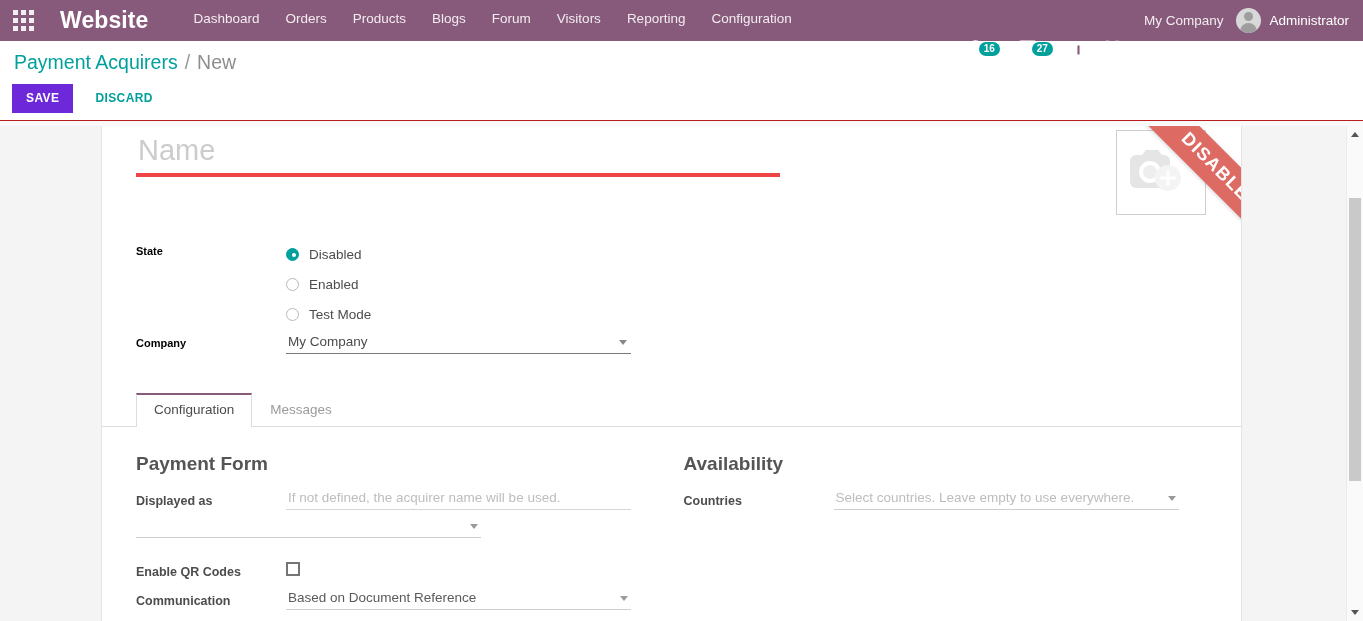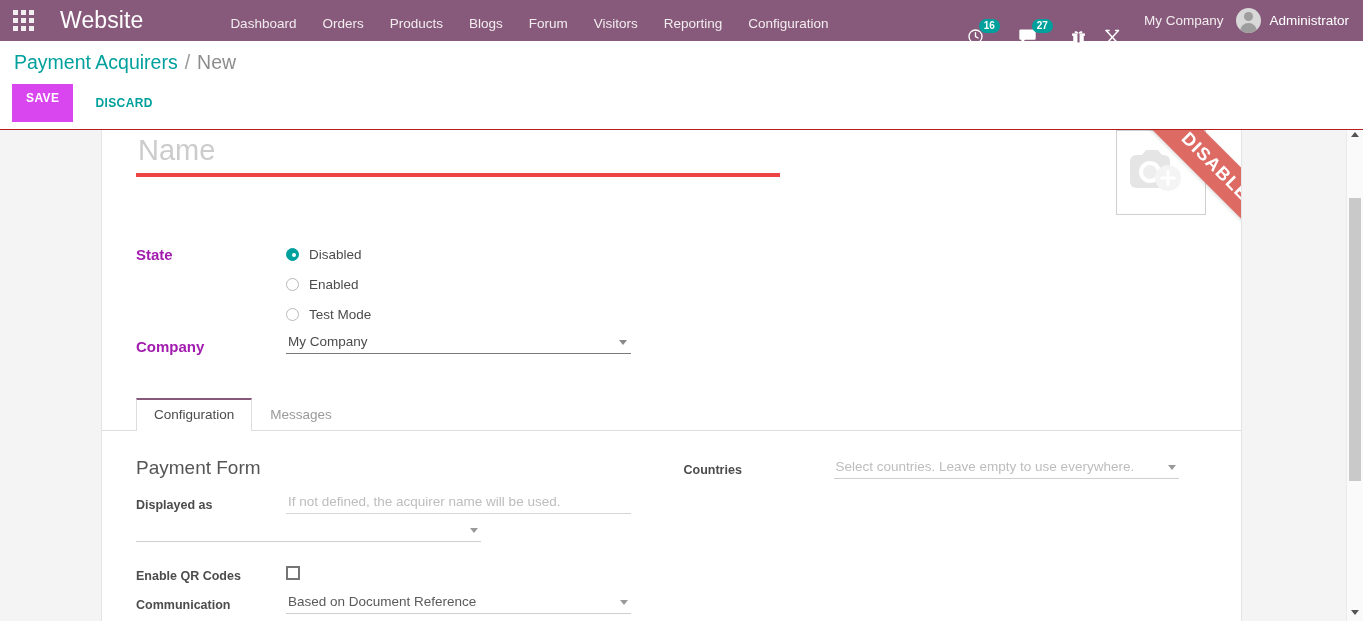--- a/index.html
+++ b/index.html
@@ -30,47 +30,47 @@
   .apps-grid {
     display: grid;
     grid-template-columns: repeat(3, 5px);
     grid-template-rows: repeat(3, 5px);
     gap: 3px;
   }
   .apps-grid i { display: block; width: 5px; height: 5px; background: #f3eef1; }
 
   .brand {
     font-size: 23px;
-    font-weight: normal;
+    font-weight: bold;
     color: #ffffff;
     margin-left: 14px;
-    margin-right: 74px;
+    margin-right: 32px;
     letter-spacing: .1px;
     cursor: pointer;
   }
-  .menu { display: flex; align-items: flex-start; height: 36px; }
+  .menu { display: flex; align-items: flex-end; height: 36px; }
   .menu-item {
     font-size: 13.5px;
     color: #f2ecef;
     padding: 0 13px;
     line-height: 41px;
     cursor: pointer;
     white-space: nowrap;
   }
   .nav-right {
     margin-left: auto;
     display: flex;
     align-items: center;
     height: 41px;
     padding-right: 10px;
   }
   .sysicon {
     position: relative;
     display: flex;
-    align-items: flex-start;
+    align-items: flex-end;
     justify-content: center;
     height: 28px;
     padding: 0 9px;
     cursor: pointer;
     margin-top: 43px;
   }
   .badge {
     background: #00A09D;
     color: #fff;
     font-size: 10px;
@@ -128,27 +128,27 @@
   .bc-link { color: #00A09D; cursor: pointer; }
   .bc-sep { color: #999999; margin: 0 7px; }
   .bc-current { color: #8d8d8d; }
 
   .actions {
     padding: 9px 0 0 12px;
     display: flex;
     align-items: center;
   }
   .btn-save {
-    background: #d946ef;
+    background: #6d28d9;
     color: #ffffff;
     font-size: 12px;
     font-weight: bold;
     letter-spacing: .4px;
     border: none;
-    padding: 7px 14px 17px 14px;
+    padding: 7px 14px 8px 14px;
     cursor: pointer;
     font-family: inherit;
   }
   .btn-discard {
     background: transparent;
     color: #00A09D;
     font-size: 12px;
     font-weight: bold;
     letter-spacing: .4px;
     border: none;
@@ -229,23 +229,23 @@
     background: transparent;
   }
   .name-input::placeholder { color: #cccccc; }
 
   
   .fields { margin-top: 62px; }
   .frow { display: flex; align-items: flex-start; margin-bottom: 2px; }
   .flabel {
     width: 150px;
     flex: none;
-    font-size: 15px;
-    font-weight: bold;
-    color: #a21caf;
+    font-size: 11px;
+    font-weight: bold;
+    color: #000000;
     padding-top: 4px;
     line-height: 1.55;
   }
   .fval { flex: 1; }
 
   .radio-line {
     display: flex;
     align-items: center;
     height: 30px;
     cursor: pointer;
@@ -319,21 +319,21 @@
     padding: 26px 34px 0 34px;
     display: flex;
   }
   .col { width: 50%; }
   .col-left { padding-right: 30px; }
   .col-right { padding-left: 12px; }
   .group-title {
     font-size: 19px;
     color: #555555;
     margin: 0 0 12px 0;
-    font-weight: normal;
+    font-weight: bold;
     line-height: 1.2;
   }
 
   .frow2 { display: flex; align-items: flex-start; margin-bottom: 5px; }
   .flabel2 {
     width: 150px; flex: none;
     font-size: 12.5px;
     font-weight: bold;
     color: #4c4c4c;
     padding-top: 3px;
@@ -575,20 +575,21 @@
             <div class="fval2">
               <div class="underline-field sel w-left">
                 <span class="vtxt">Based on Document Reference</span>
                 <span class="caret2"></span>
               </div>
             </div>
           </div>
         </div>
 
         <div class="col col-right">
+          <h3 class="group-title">Availability</h3>
 
           <div class="frow2">
             <div class="flabel2">Countries</div>
             <div class="fval2">
               <div class="underline-field sel w-right">
                 <span class="ph">Select countries. Leave empty to use everywhere.</span>
                 <span class="caret2"></span>
               </div>
             </div>
           </div>

